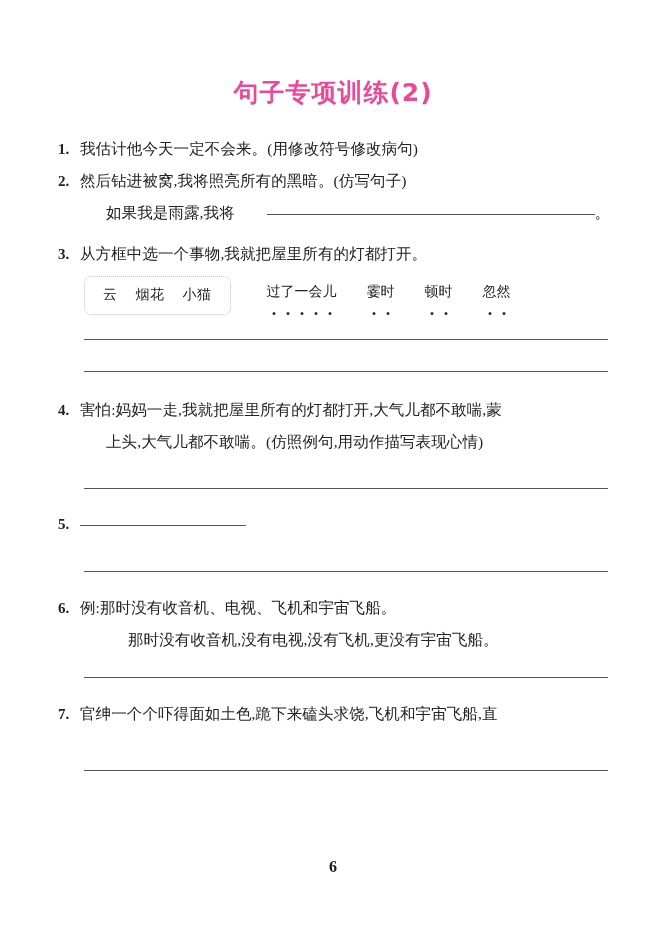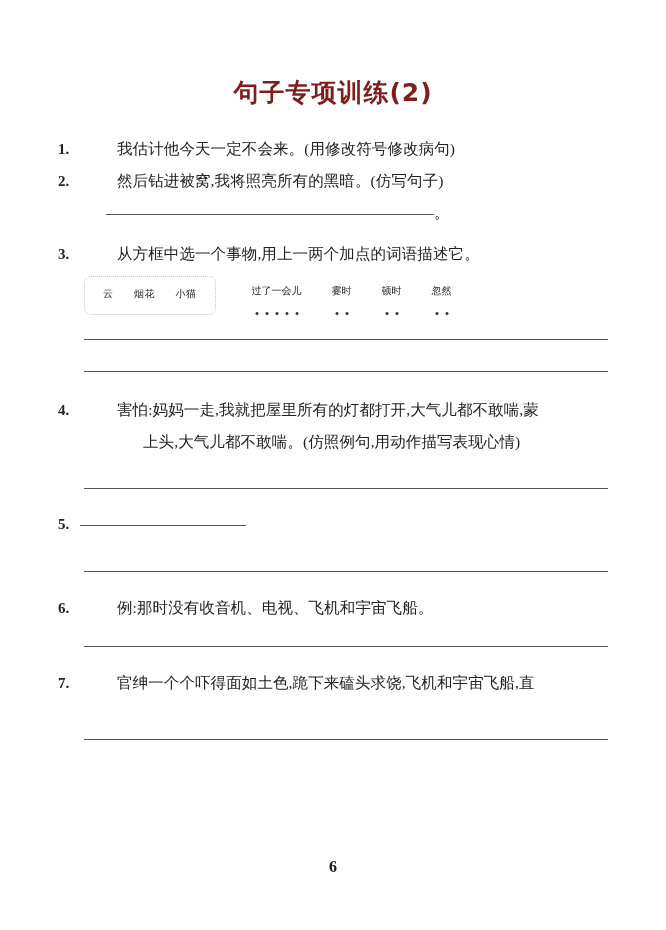--- a/index.html
+++ b/index.html
@@ -26,21 +26,21 @@
   
   .title {
     position: absolute;
     top: 76px;
     left: 0;
     width: 666px;
     text-align: center;
     font-family: "DejaVu Sans", "Liberation Sans", sans-serif;
     font-size: 25px;
     font-weight: bold;
-    color: #7f1d1d;
+    color: #ec4899;
     letter-spacing: 1px;
   }
 
   
   .qlist {
     position: absolute;
     top: 133px;
     left: 58px;
     width: 552px;
   }
@@ -66,21 +66,20 @@
     text-align: left;
   }
 
   .qnum.blank {
     visibility: hidden;
   }
 
   .qtext {
     flex: 1 1 auto;
     letter-spacing: 0.1px;
-    margin-left: 37px;
   }
   .indent2 { padding-left: 26px; }
 
   
   .rule {
     display: inline-block;
     border-bottom: 1.3px solid #555;
     height: 1px;
     vertical-align: baseline;
     position: relative;
@@ -95,25 +94,24 @@
   }
 
   .answer-space {
     height: 31px;
   }
 
   
   .bankrow {
     display: flex;
     align-items: center;
-    font-size: 10px;
+    font-size: 14px;
     line-height: 30px;
     padding-left: 26px;
     margin-top: 6px;
-    font-family: Liberation Mono, monospace;
   }
 
   .wordbank {
     border: 1.5px dotted #b9ccc0;
     border-radius: 7px;
     padding: 3px 18px 4px 18px;
     display: inline-block;
     letter-spacing: 0.5px;
   }
 
@@ -184,29 +182,30 @@
       </div>
     </div>
 
     <div class="q">
       <div class="line">
         <span class="qnum">2.</span>
         <span class="qtext">然后钻进被窝,我将照亮所有的黑暗。(仿写句子)</span>
       </div>
       <div class="line indent2">
         <span class="qnum blank"></span>
+        <span class="qtext">如果我是雨露,我将</span>
         <span class="rule" style="width:328px;"></span>
         <span>。</span>
       </div>
     </div>
 
     <div class="q">
       <div class="line" style="margin-top:10px;">
         <span class="qnum">3.</span>
-        <span class="qtext">从方框中选一个事物,用上一两个加点的词语描述它。</span>
+        <span class="qtext">从方框中选一个事物,我就把屋里所有的灯都打开。</span>
       </div>
 
       <div class="bankrow">
         <div class="wordbank">
           <span>云</span>
           <span>烟花</span>
           <span>小猫</span>
         </div>
         <div class="dotwords">
           <span class="dotword">
@@ -265,20 +264,24 @@
       </div>
       <div class="answer-space"></div>
       <div class="fullrule" style="margin-left:26px;"></div>
     </div>
 
     <div class="q" style="margin-top:20px;">
       <div class="line">
         <span class="qnum">6.</span>
         <span class="qtext">例:那时没有收音机、电视、飞机和宇宙飞船。</span>
       </div>
+      <div class="line indent2" style="padding-left:48px;">
+        <span class="qnum blank"></span>
+        <span class="qtext">那时没有收音机,没有电视,没有飞机,更没有宇宙飞船。</span>
+      </div>
       <div class="answer-space" style="height:22px;"></div>
       <div class="fullrule"></div>
     </div>
 
     <div class="q" style="margin-top:20px;">
       <div class="line">
         <span class="qnum">7.</span>
         <span class="qtext">官绅一个个吓得面如土色,跪下来磕头求饶,飞机和宇宙飞船,直</span>
       </div>
       <div class="answer-space" style="height:40px;"></div>

